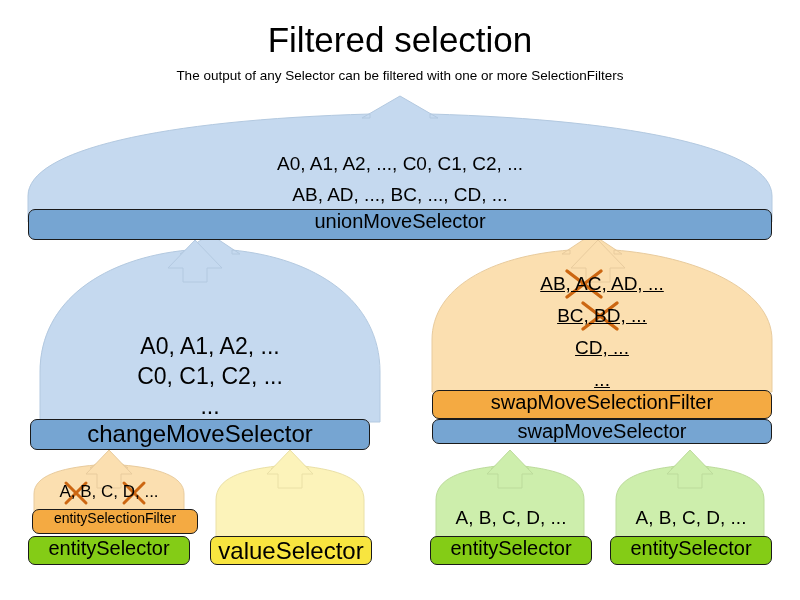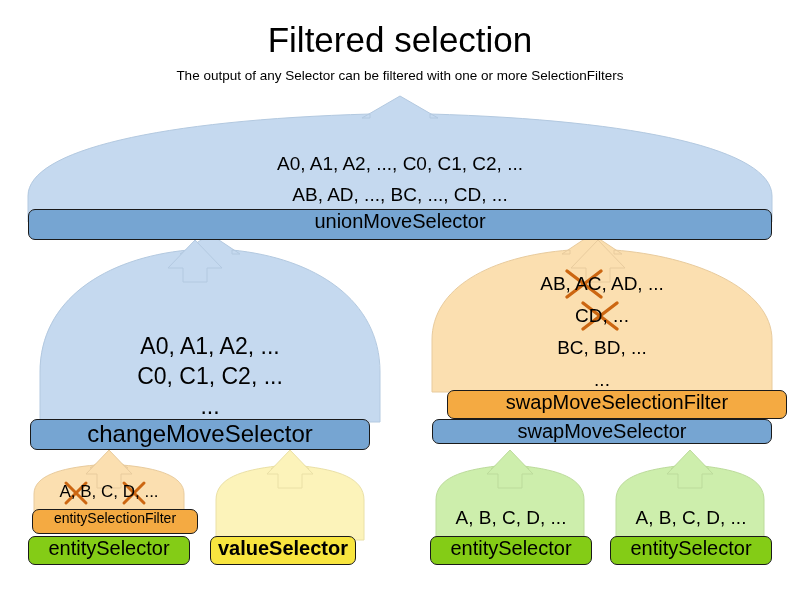--- a/index.html
+++ b/index.html
@@ -216,44 +216,44 @@
 
   <div class="dome-text" style="left:40px; top:331px; width:340px; font-size:23px; line-height:30px;">
     <span class="line">A0, A1, A2, ...</span>
     <span class="line">C0, C1, C2, ...</span>
     <span class="line">...</span>
   </div>
   <div class="bar blue" style="left:30px; top:419px; width:340px; height:31px; font-size:24px;">
     <span>changeMoveSelector</span>
   </div>
 
-  <div class="dome-text" style="left:432px; top:268px; width:340px; font-size:19px; line-height:32px;">
+  <div class="dome-text" style="left:432px; top:268px; width:340px; font-size:19px; line-height:32px;text-decoration:underline;">
     <span class="line">AB, AC, AD, ...</span>
+    <span class="line">BC, BD, ...</span>
     <span class="line">CD, ...</span>
-    <span class="line">BC, BD, ...</span>
     <span class="line">...</span>
   </div>
-  <div class="bar orange" style="left:432px; top:390px; width:340px; height:29px; font-size:20px;margin-left:15px;">
+  <div class="bar orange" style="left:432px; top:390px; width:340px; height:29px; font-size:20px;">
     <span>swapMoveSelectionFilter</span>
   </div>
   <div class="bar blue" style="left:432px; top:419px; width:340px; height:25px; font-size:20px;">
     <span>swapMoveSelector</span>
   </div>
 
   <div class="dome-text" style="left:28px; top:479px; width:162px; font-size:17px; line-height:26px;">
     <span class="line">A, B, C, D, ...</span>
   </div>
   <div class="bar orange" style="left:32px; top:509px; width:166px; height:25px; font-size:14px;">
     <span>entitySelectionFilter</span>
   </div>
   <div class="bar green" style="left:28px; top:536px; width:162px; height:29px; font-size:20px;">
     <span>entitySelector</span>
   </div>
 
-  <div class="bar yellow" style="left:210px; top:536px; width:146px; height:29px; font-size:20px;font-weight:bold;">
+  <div class="bar yellow" style="left:210px; top:536px; width:162px; height:29px; font-size:24px;">
     <span>valueSelector</span>
   </div>
 
   <div class="dome-text" style="left:430px; top:505px; width:162px; font-size:19px; line-height:26px;">
     <span class="line">A, B, C, D, ...</span>
   </div>
   <div class="bar green" style="left:430px; top:536px; width:162px; height:29px; font-size:20px;">
     <span>entitySelector</span>
   </div>
 

